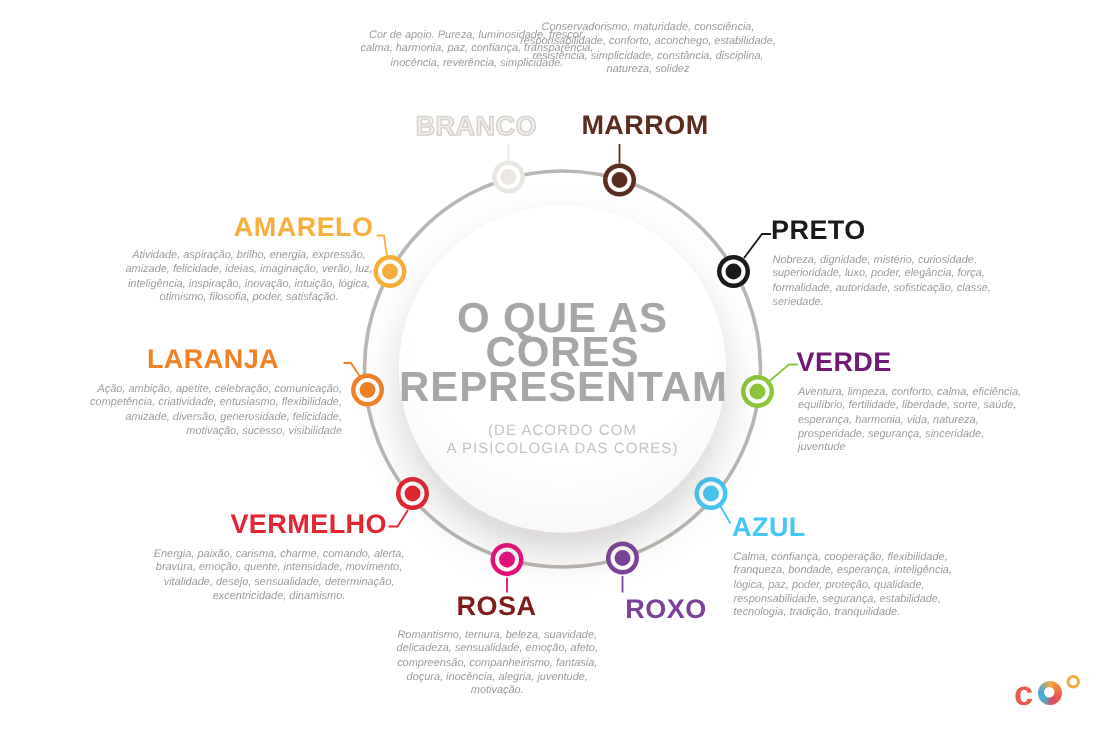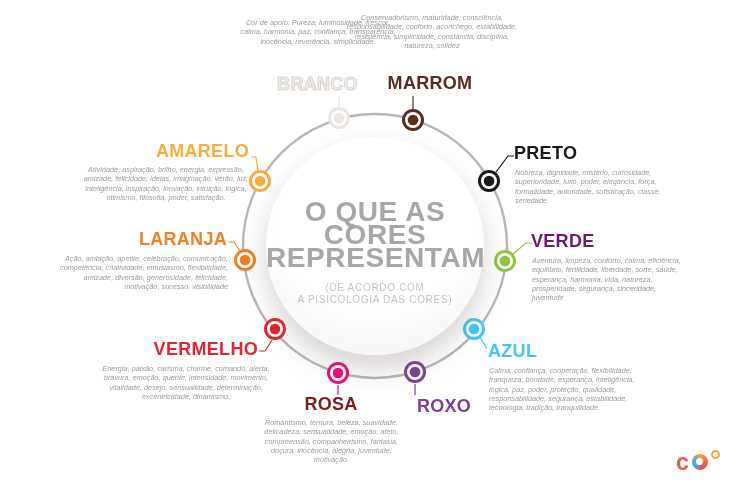--- a/index.html
+++ b/index.html
@@ -192,21 +192,21 @@
   <div class="desc ta-l" style="left:489px; top:366px; width:168px;">Calma, confiança, cooperação, flexibilidade, franqueza, bondade, esperança, inteligência, lógica, paz, poder, proteção, qualidade, responsabilidade, segurança, estabilidade, tecnologia, tradição, tranquilidade.</div>
 
   <div class="color-label ta-c" style="left: 374px; top: 396px; width: 140px; color: rgb(123, 65, 153);">ROXO</div>
 
   <div class="color-label ta-c" style="left: 261px; top: 394px; width: 140px; color: #7f1d1d;">ROSA</div>
   <div class="desc ta-c" style="left:254px; top:418px; width:155px;">Romantismo, ternura, beleza, suavidade, delicadeza, sensualidade, emoção, afeto, compreensão, companheirismo, fantasia, doçura, inocência, alegria, juventude, motivação.</div>
 
   <div class="color-label ta-r" style="left: 95px; top: 339px; width: 163px; color: rgb(227, 36, 49);">VERMELHO</div>
   <div class="desc ta-c" style="left:90px; top:364px; width:192px;">Energia, paixão, carisma, charme, comando, alerta, bravura, emoção, quente, intensidade, movimento, vitalidade, desejo, sensualidade, determinação, excentricidade, dinamismo.</div>
 
-  <div class="color-label ta-r" style="left: 57px; top: 229px; width: 170px; color: rgb(240, 129, 36);">LARANJA</div>
+  <div class="color-label ta-r" style="left: 57px; top: 229px; width: 170px; color: rgb(240, 129, 36); text-align: center;">LARANJA</div>
   <div class="desc ta-r" style="left:52px; top:254px; width:176px;">Ação, ambição, apetite, celebração, comunicação, competência, criatividade, entusiasmo, flexibilidade, amizade, diversão, generosidade, felicidade, motivação, sucesso, visibilidade</div>
 
   <div class="color-label ta-r" style="left: 78px; top: 141px; width: 171px; color: rgb(246, 175, 60);">AMARELO</div>
   <div class="desc ta-c" style="left:76px; top:165px; width:180px;">Atividade, aspiração, brilho, energia, expressão, amizade, felicidade, ideias, imaginação, verão, luz, inteligência, inspiração, inovação, intuição, lógica, otimismo, filosofia, poder, satisfação.</div>
 
   <div class="logo">
     <span class="logo-c" style="color: rgb(237, 90, 76);">c</span>
     <span class="logo-o"></span>
     <span class="logo-deg" style="border-color: rgb(245, 168, 61);"></span>
   </div>

